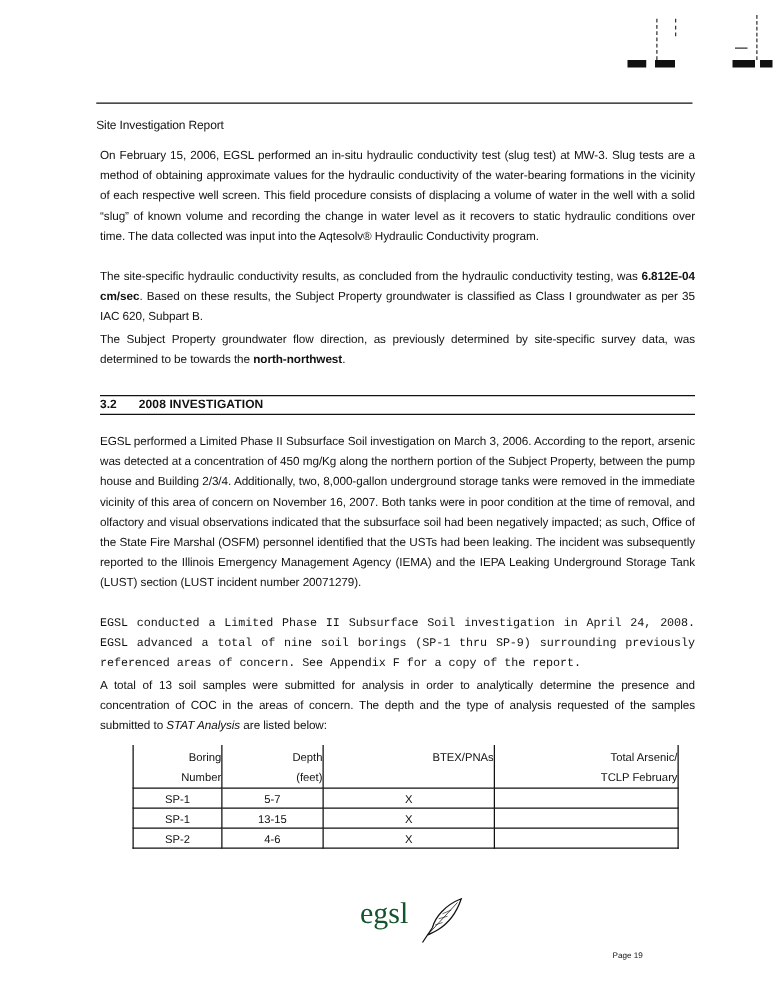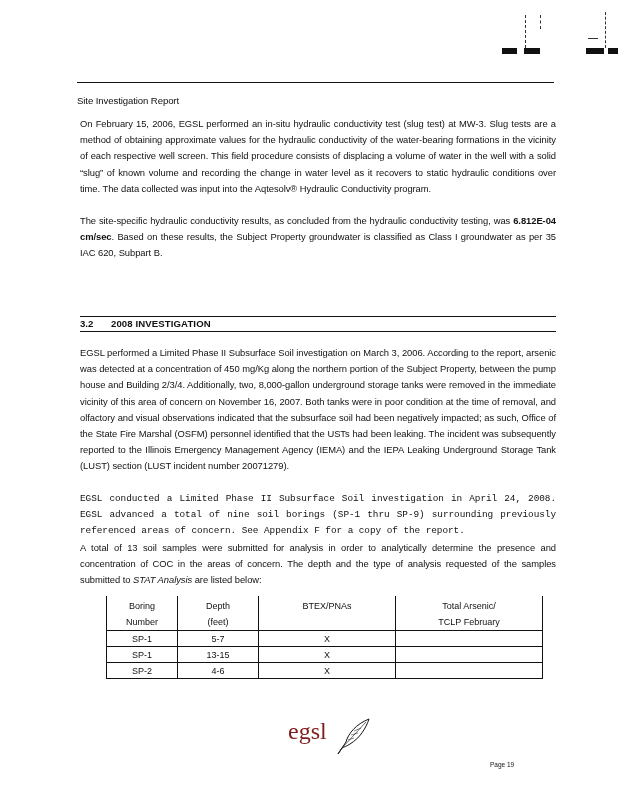--- a/index.html
+++ b/index.html
@@ -96,36 +96,37 @@
       font-weight: normal;
       height: 15px;
       line-height: 14px;
     }
     .tbl thead th {
       border-top: none;
       height: 30px;
       vertical-align: top;
       padding-top: 2px;
       line-height: 16px;
+      text-align: right;
     }
     .tbl thead th:first-child { border-left: 1px solid #111; }
     .tbl thead th:last-child { border-right: 1px solid #111; }
     .col1 { width: 70px; }
     .col2 { width: 80px; }
     .col3 { width: 136px; margin-top: 32px; }
     .col4 { width: 146px; }
     .tbl thead tr { border-bottom: 1px solid #111; }
 
     
     .logo {
       position: absolute;
       left: 288px; top: 718px;
       font-family: "Liberation Serif", "DejaVu Serif", serif;
       font-size: 24px;
-      color: #7f1d1d;
+      color: #14532d;
     }
     .feather {
       position: absolute;
       left: 336px; top: 716px;
     }
     .page-num {
       position: absolute;
       left: 490px; top: 761px;
       font-size: 6.5px;
     }
@@ -146,20 +147,21 @@
     <div class="artifact" style="left:586px;top:48px;width:18px;height:6px;"></div>
     <div class="artifact" style="left:608px;top:48px;width:10px;height:6px;"></div>
     <div class="artifact-line" style="left:605px;top:12px;height:36px;"></div>
     <div class="artifact-line" style="left:588px;top:38px;height:10px;border-left:none;border-top:1px solid #333;width:10px;"></div>
   </div>
 
   <div class="para" style="top:116px;">On February 15, 2006, EGSL performed an in-situ hydraulic conductivity test (slug test) at MW-3. Slug tests are a method of obtaining approximate values for the hydraulic conductivity of the water-bearing formations in the vicinity of each respective well screen.  This field procedure consists of displacing a volume of water in the well with a solid “slug” of known volume and recording the change in water level as it recovers to static hydraulic conditions over time.  The data collected was input into the Aqtesolv® Hydraulic Conductivity program.</div>
 
   <div class="para" style="top:213px;"><span>The site-specific hydraulic conductivity results, as concluded from the hydraulic conductivity testing, was </span><b>6.812E-04 cm/sec</b><span>. Based on these results, the Subject Property groundwater is classified as Class I groundwater as per 35 IAC 620, Subpart B.</span></div>
 
+  <div class="para" style="top:263px;"><span>The Subject Property groundwater flow direction, as previously determined by site-specific survey data, was determined to be towards the </span><b>north-northwest</b><span>.</span></div>
 
   <div class="sec-line-top"></div>
   <div class="sec-num">3.2</div>
   <div class="sec-title">2008 INVESTIGATION</div>
   <div class="sec-line-bot"></div>
 
   <div class="para" style="top:345px;">EGSL performed a Limited Phase II Subsurface Soil investigation on March 3, 2006. According to the report, arsenic was detected at a concentration of 450 mg/Kg along the northern portion of the Subject Property, between the pump house and Building 2/3/4. Additionally, two, 8,000-gallon underground storage tanks were removed in the immediate vicinity of this area of concern on November 16, 2007. Both tanks were in poor condition at the time of removal, and olfactory and visual observations indicated that the subsurface soil had been negatively impacted; as such, Office of the State Fire Marshal (OSFM) personnel identified that the USTs had been leaking. The incident was subsequently reported to the Illinois Emergency Management Agency (IEMA) and the IEPA Leaking Underground Storage Tank (LUST) section (LUST incident number 20071279).</div>
 
   <div class="para" style="top:491px;font-family:Liberation Mono, monospace;">EGSL conducted a Limited Phase II Subsurface Soil investigation in April 24, 2008.  EGSL advanced a total of nine soil borings (SP-1 thru SP-9) surrounding previously referenced areas of concern. See Appendix F for a copy of the report.</div>
 

